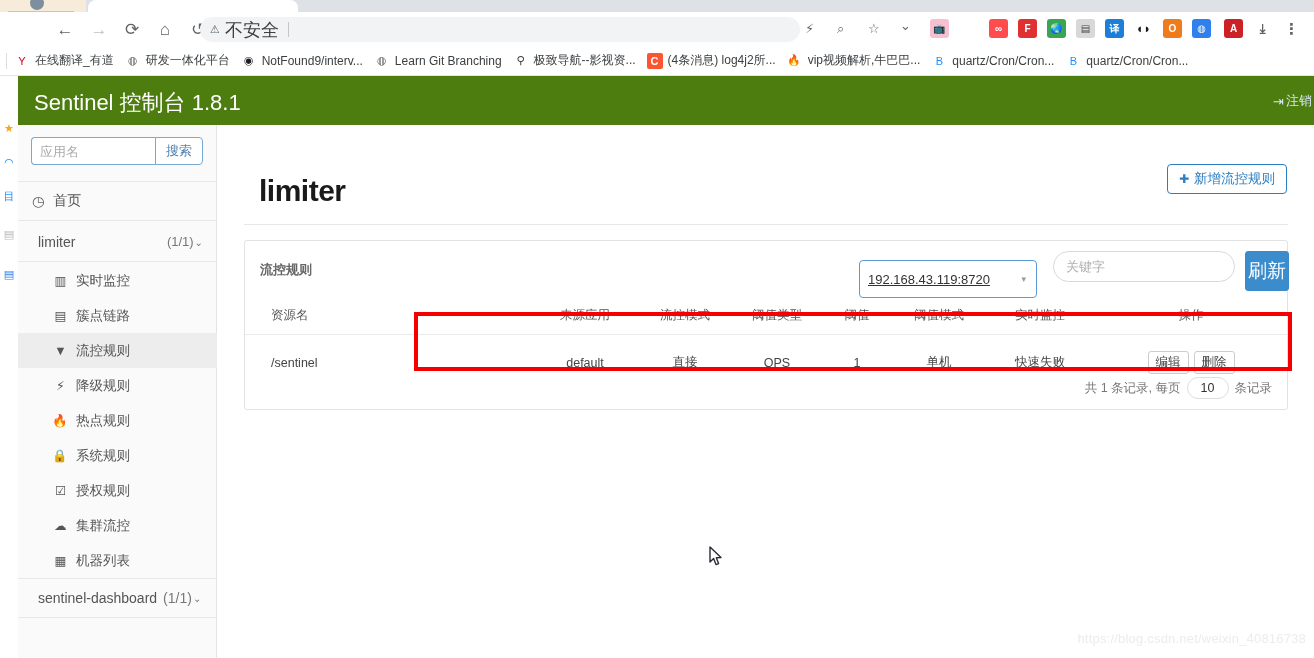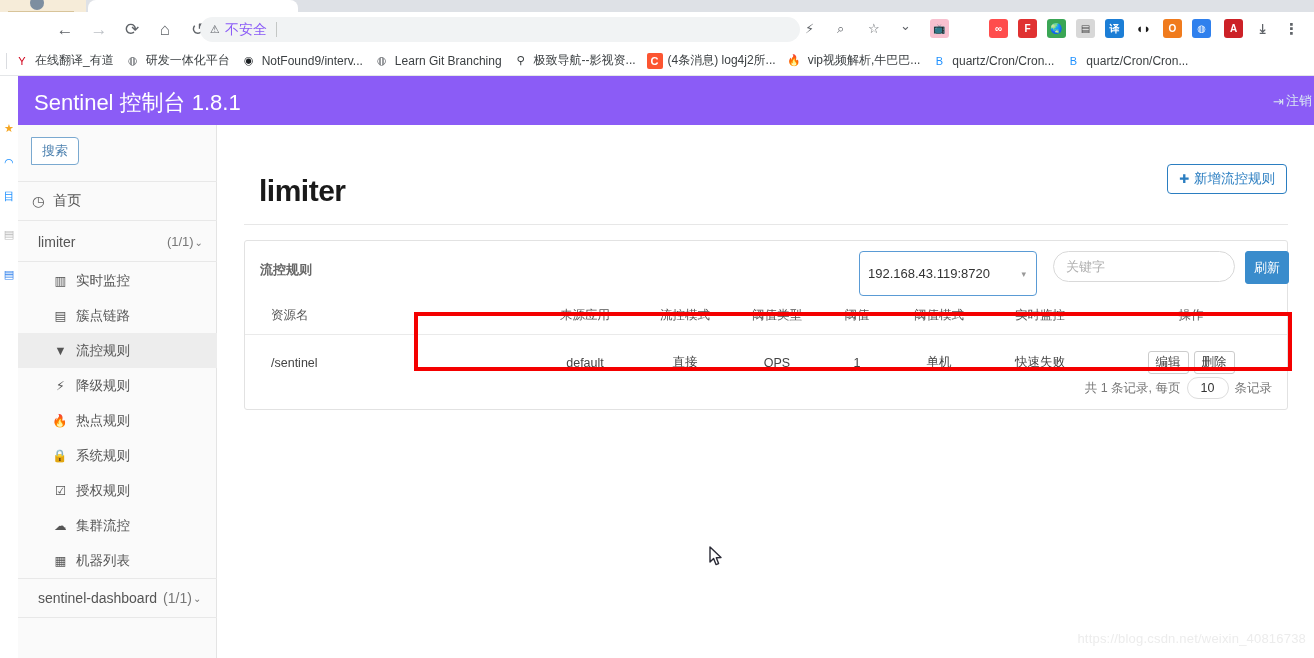--- a/index.html
+++ b/index.html
@@ -55,21 +55,21 @@
     color: #5f6368; font-size: 17px; line-height: 1;
   }
   .nav-btn.disabled { color: #bdc1c6; }
 
   #omnibox {
     position: absolute; left: 200px; top: 5px; width: 600px; height: 25px;
     background: #f1f3f4; border-radius: 13px;
     display: flex; align-items: center;
   }
   #omnibox .warn-ico { margin-left: 10px; font-size: 11px; color: #5f6368; }
-  #omnibox .warn-txt { margin-left: 5px; font-size: 14px; color: #8b5cf6; }
+  #omnibox .warn-txt { margin-left: 5px; font-size: 18px; color: #404040; }
   #omnibox .divider {
     margin-left: 9px; width: 1px; height: 15px; background: #c4c7c5;
   }
   #omnibox .url { margin-left: 10px; font-size: 13.5px; color: #202124; white-space: nowrap; }
   #omnibox .url .dim { color: #5f6368; }
 
   .obx-icon {
     position: absolute; top: 9px; font-size: 13px; color: #5f6368;
   }
 
@@ -112,21 +112,21 @@
   }
 
   
   #app {
     position: absolute; left: 18px; top: 76px; width: 1296px; height: 582px;
     background: #ffffff; overflow: hidden;
   }
 
   #app-header {
     position: absolute; left: 0; top: 0; width: 1296px; height: 49px;
-    background: #8b5cf6;
+    background: #4d7c0f;
   }
   #app-title {
     position: absolute; left: 16px; top: 12px;
     font-size: 22px; color: #ffffff; font-weight: normal; white-space: nowrap;
   }
   #logout {
     position: absolute; right: 2px; top: 16px;
     font-size: 13px; color: #d8e6f2; display: flex; align-items: center;
     white-space: nowrap;
   }
@@ -210,39 +210,39 @@
 
   #panel {
     position: absolute; left: 27px; top: 115px; width: 1044px; height: 170px;
     border: 1px solid #e2e2e2; border-radius: 3px; background: #fff;
   }
   #panel-label {
     position: absolute; left: 15px; top: 20px;
     font-size: 13px; color: #666; font-weight: bold; white-space: nowrap;
   }
   #machine-select {
-    position: absolute; left: 614px; top: 10px; width: 178px; height: 45px;
+    position: absolute; left: 614px; top: 19px; width: 178px; height: 38px;
     border: 1px solid #5a9bd5; border-radius: 4px; background: #fff;
     display: flex; align-items: center; padding: 0 8px;
-    font-size: 13px; color: #333;
+    font-size: 13px; color: #333; text-decoration: underline;
   }
   #machine-select .caret {
     position: absolute; right: 10px; color: #999; font-size: 9px;
   }
   #kw-input {
     position: absolute; left: 808px; top: 10px; width: 182px; height: 31px;
     border: 1px solid #d9d9d9; border-radius: 16px; background: #fff;
     font-size: 13px; color: #3b82f6; padding: 0 12px; outline: none;
     font-family: "Liberation Sans", sans-serif;
   }
   #kw-input::placeholder { color: #b0b0b0; }
   #refresh-btn {
-    position: absolute; left: 1000px; top: 10px; width: 44px; height: 33px;
+    position: absolute; left: 1000px; top: 10px; width: 44px; height: 40px;
     background: #3a8ccc; border: 1px solid #3a8ccc; border-radius: 3px;
-    color: #fff; font-size: 13px;
+    color: #fff; font-size: 19px;
     display: flex; align-items: center; justify-content: center;
   }
 
   #tbl {
     position: absolute; left: 0; top: 60px; width: 1042px;
     border-collapse: collapse; table-layout: fixed;
   }
   #tbl th {
     font-size: 12.5px; color: #555; font-weight: normal;
     padding: 6px 0 10px 0; text-align: center;
@@ -394,20 +394,21 @@
   <div id="app-header">
     <div id="app-title">Sentinel 控制台 1.8.1</div>
     <div id="logout">
       <span class="lo-ico">⇥</span>
       <span>注销</span>
     </div>
   </div>
 
   <div id="sidebar">
     <div id="app-search">
+      <input type="text" placeholder="应用名" style="">
       <div class="sbtn">搜索</div>
     </div>
 
     <div class="nav-row nav-top" style="top:56px;">
       <span class="ico">◷</span>
       <span>首页</span>
     </div>
 
     <div class="nav-row nav-app" style="top:97px;">
       <span>limiter</span>

